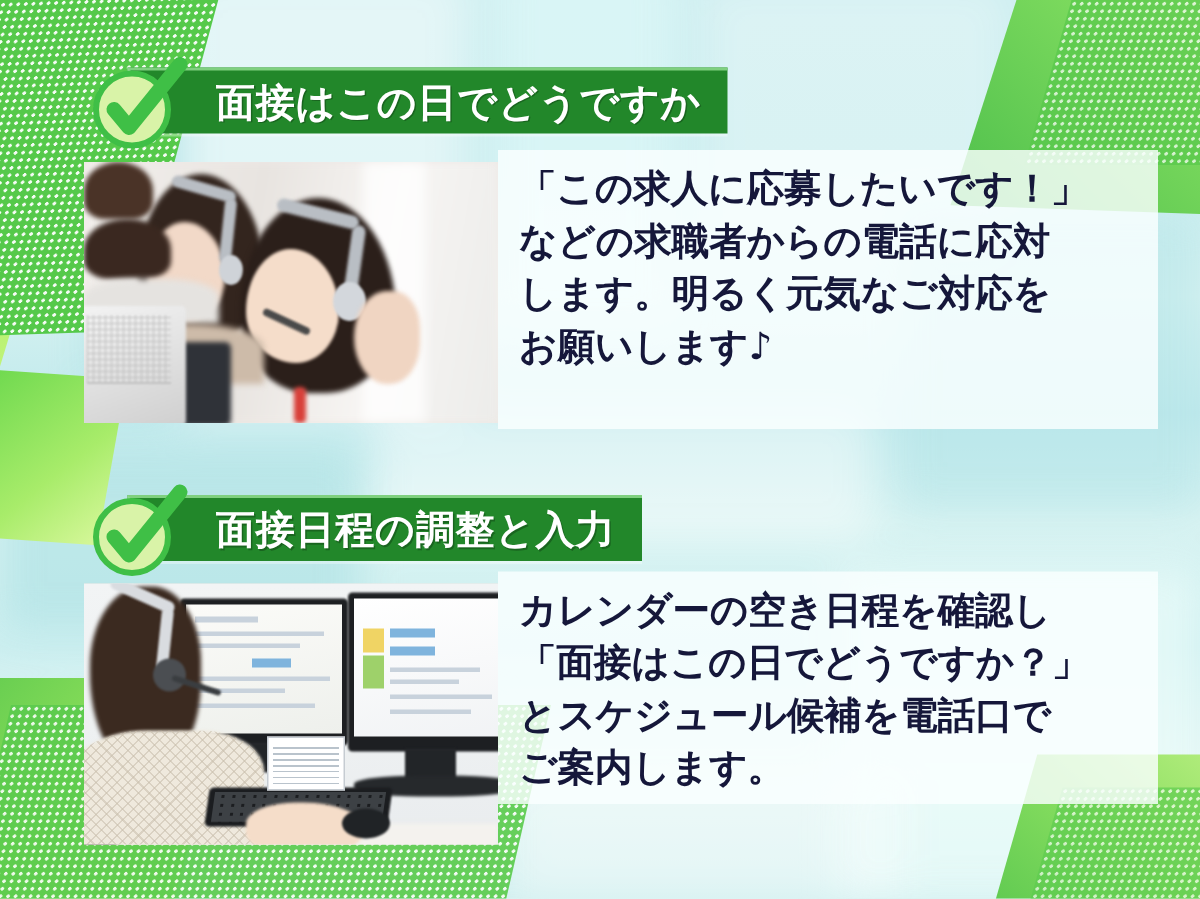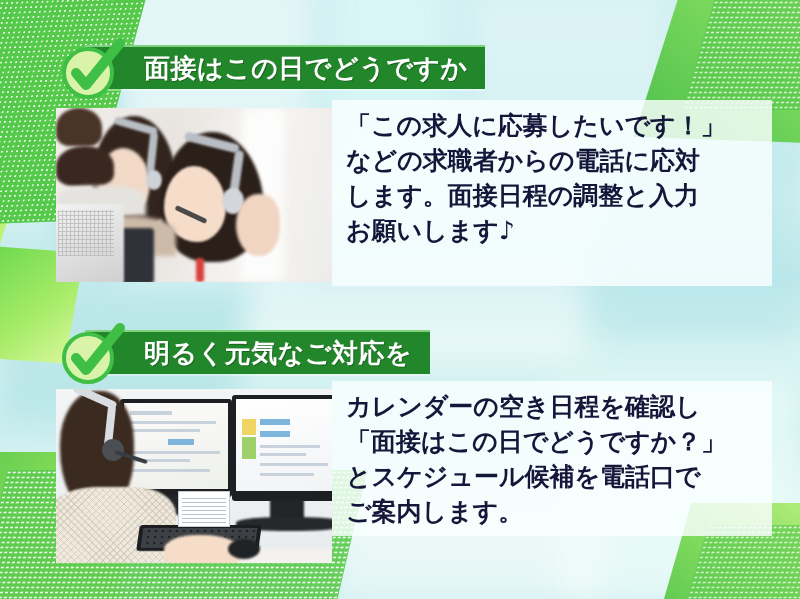--- a/index.html
+++ b/index.html
@@ -274,30 +274,30 @@
       <div class="p1-hand"></div>
       <div class="p1-dark"></div>
       <div class="p1-mon"></div>
         <div class="p1-mongrid"></div>
       <div class="p1-red"></div>
     </div>
 
     <div class="textpanel" id="text1">
       <div class="bodytext">「この求人に応募したいです！」
 などの求職者からの電話に応対
-します。面接日程の調整と入力
+します。明るく元気なご対応を
 お願いします♪</div>
     </div>
   </div>
 
   <div class="section" id="sec2">
 
     <div class="banner-row">
       <div class="banner">
-        <span class="banner-title">明るく元気なご対応を</span>
+        <span class="banner-title">面接日程の調整と入力</span>
       </div>
       <svg class="check-icon" viewBox="0 0 72 72">
         <circle cx="32" cy="42" r="24" fill="#d9f3a8" stroke="#3fbf46" stroke-width="4"></circle>
         <path d="M20 42 L30 54 L64 12" fill="none" stroke="#3fbf46" stroke-width="10" stroke-linecap="round" stroke-linejoin="round"></path>
       </svg>
     </div>
 
     <div class="photo" id="photo2">
       <div class="p2-bg"></div>
       <div class="p2-mon-a"></div>

